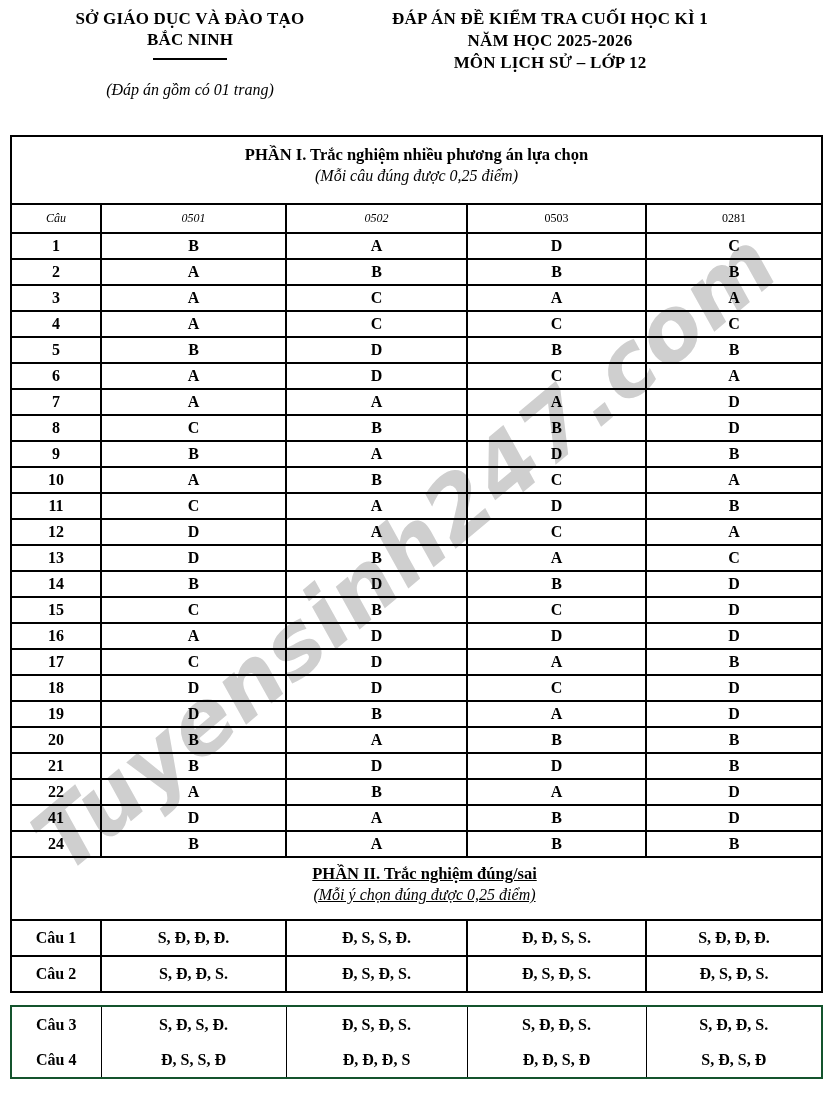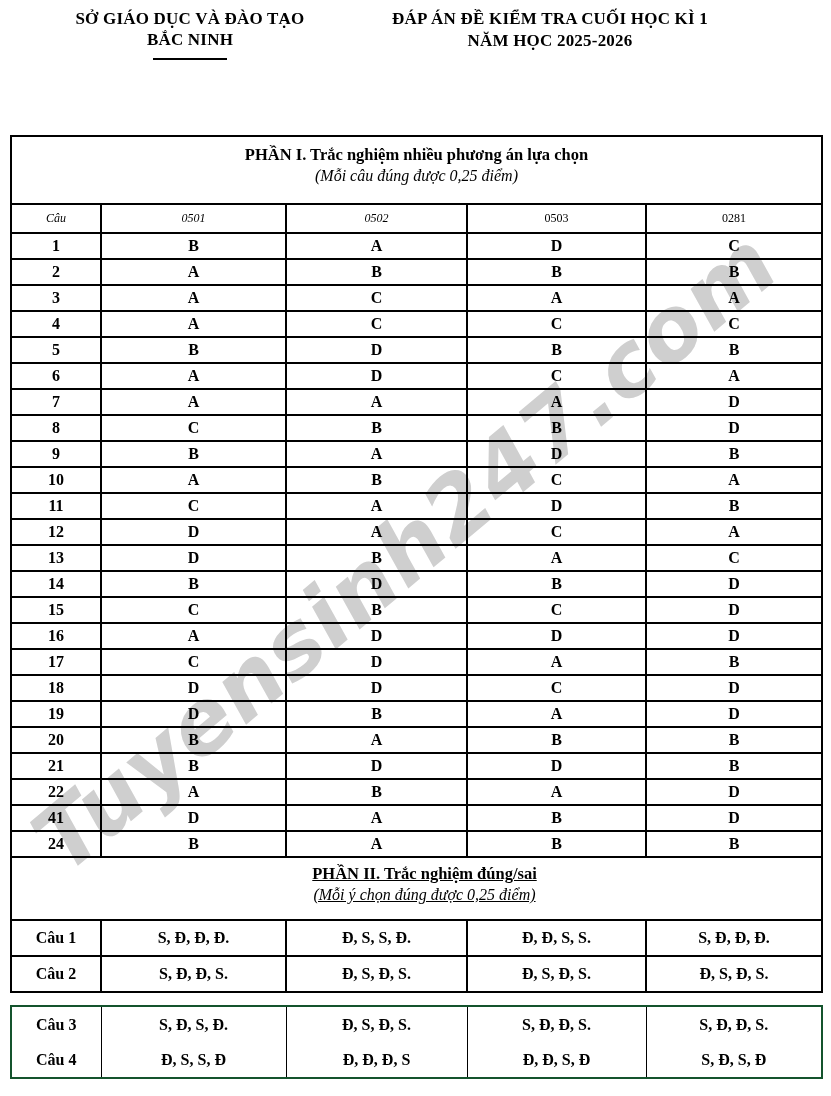--- a/index.html
+++ b/index.html
@@ -52,24 +52,26 @@
   }
 </style>
 </head>
 <body>
 
 <div class="doc-header">
   <div class="header-left">
     <div class="l">SỞ GIÁO DỤC VÀ ĐÀO TẠO</div>
     <div class="l">BẮC NINH</div>
     <div class="header-divider"></div>
+    <div class="header-note">(Đáp án gồm có 01 trang)</div>
   </div>
   <div class="header-right">
     <div>ĐÁP ÁN ĐỀ KIỂM TRA CUỐI HỌC KÌ 1</div>
     <div>NĂM HỌC 2025-2026</div>
+    <div>MÔN LỊCH SỬ – LỚP 12</div>
   </div>
 </div>
 
 <table class="main">
   <colgroup>
     <col style="width:90px">
       <col style="width:185px">
       <col style="width:181px">
     <col style="width:179px">
       <col style="width:176px">

